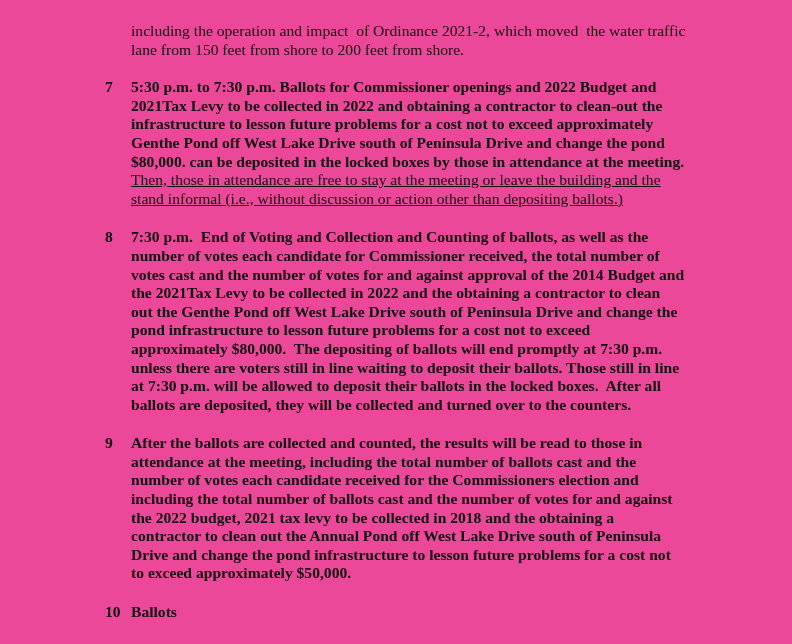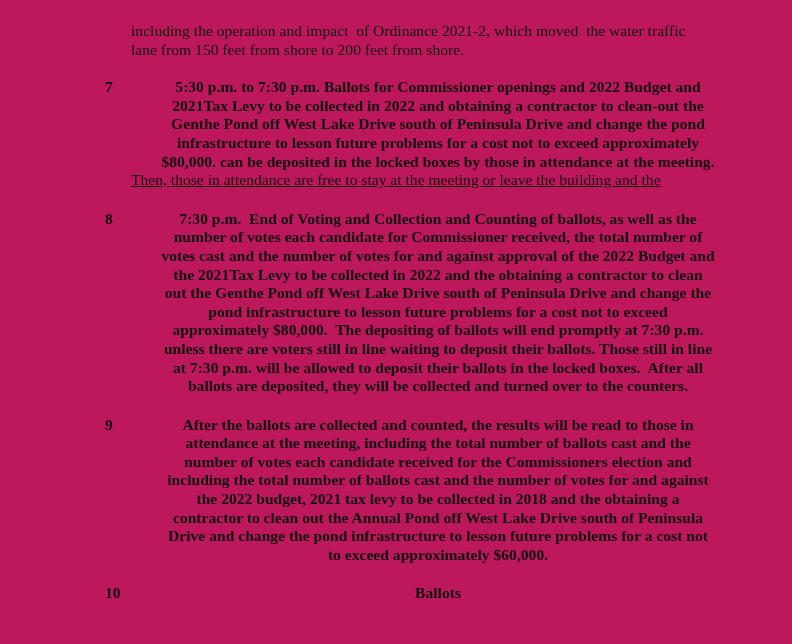--- a/index.html
+++ b/index.html
@@ -4,21 +4,21 @@
 <style>
   html, body {
     margin: 0;
     padding: 0;
     background: #ffffff;
   }
   .page {
     position: relative;
     width: 792px;
     height: 644px;
-    background: #be185d;
+    background: #ec4899;
     overflow: hidden;
     font-family: "Liberation Serif", "DejaVu Serif", serif;
     color: #111111;
     font-size: 15.6px;
     line-height: 18.6px;
     -webkit-font-smoothing: antialiased;
   }
   .content {
     position: absolute;
     top: 22px;
@@ -43,21 +43,20 @@
     white-space: pre;
   }
   .item-body {
     flex: 1 1 auto;
   }
   .line {
     white-space: pre;
   }
   .seg-bold .line {
     font-weight: bold;
-    text-align: center;
   }
   .seg-regular .line {
     font-weight: normal;
     text-decoration: underline;
   }
 </style>
 </head>
 <body>
 
 <div class="page">
@@ -66,36 +65,37 @@
         <div class="line">including the operation and impact  of Ordinance 2021-2, which moved  the water traffic</div>
         <div class="line">lane from 150 feet from shore to 200 feet from shore.</div>
       </div>
     <div>
         <div class="agenda-item">
           <div class="item-number">7</div>
           <div class="item-body">
             <div class="seg-bold">
               <div class="line">5:30 p.m. to 7:30 p.m. Ballots for Commissioner openings and 2022 Budget and</div>
               <div class="line">2021Tax Levy to be collected in 2022 and obtaining a contractor to clean-out the</div>
+              <div class="line">infrastructure to lesson future problems for a cost not to exceed approximately</div>
               <div class="line">Genthe Pond off West Lake Drive south of Peninsula Drive and change the pond</div>
-              <div class="line">infrastructure to lesson future problems for a cost not to exceed approximately</div>
               <div class="line">$80,000. can be deposited in the locked boxes by those in attendance at the meeting.</div>
             </div>
             <div class="seg-regular">
               <div class="line">Then, those in attendance are free to stay at the meeting or leave the building and the</div>
+              <div class="line">stand informal (i.e., without discussion or action other than depositing ballots.)</div>
             </div>
           </div>
         </div>
         <div class="agenda-item">
           <div class="item-number">8</div>
           <div class="item-body">
             <div class="seg-bold">
               <div class="line">7:30 p.m.  End of Voting and Collection and Counting of ballots, as well as the</div>
               <div class="line">number of votes each candidate for Commissioner received, the total number of</div>
-              <div class="line">votes cast and the number of votes for and against approval of the 2022 Budget and</div>
+              <div class="line">votes cast and the number of votes for and against approval of the 2014 Budget and</div>
               <div class="line">the 2021Tax Levy to be collected in 2022 and the obtaining a contractor to clean</div>
               <div class="line">out the Genthe Pond off West Lake Drive south of Peninsula Drive and change the</div>
               <div class="line">pond infrastructure to lesson future problems for a cost not to exceed</div>
               <div class="line">approximately $80,000.  The depositing of ballots will end promptly at 7:30 p.m.</div>
               <div class="line">unless there are voters still in line waiting to deposit their ballots. Those still in line</div>
               <div class="line">at 7:30 p.m. will be allowed to deposit their ballots in the locked boxes.  After all</div>
               <div class="line">ballots are deposited, they will be collected and turned over to the counters.</div>
             </div>
           </div>
         </div>
@@ -103,21 +103,21 @@
           <div class="item-number">9</div>
           <div class="item-body">
             <div class="seg-bold">
               <div class="line">After the ballots are collected and counted, the results will be read to those in</div>
               <div class="line">attendance at the meeting, including the total number of ballots cast and the</div>
               <div class="line">number of votes each candidate received for the Commissioners election and</div>
               <div class="line">including the total number of ballots cast and the number of votes for and against</div>
               <div class="line">the 2022 budget, 2021 tax levy to be collected in 2018 and the obtaining a</div>
               <div class="line">contractor to clean out the Annual Pond off West Lake Drive south of Peninsula</div>
               <div class="line">Drive and change the pond infrastructure to lesson future problems for a cost not</div>
-              <div class="line">to exceed approximately $60,000.</div>
+              <div class="line">to exceed approximately $50,000.</div>
             </div>
           </div>
         </div>
         <div class="agenda-item">
           <div class="item-number">10</div>
           <div class="item-body">
             <div class="seg-bold">
               <div class="line">Ballots</div>
             </div>
           </div>

